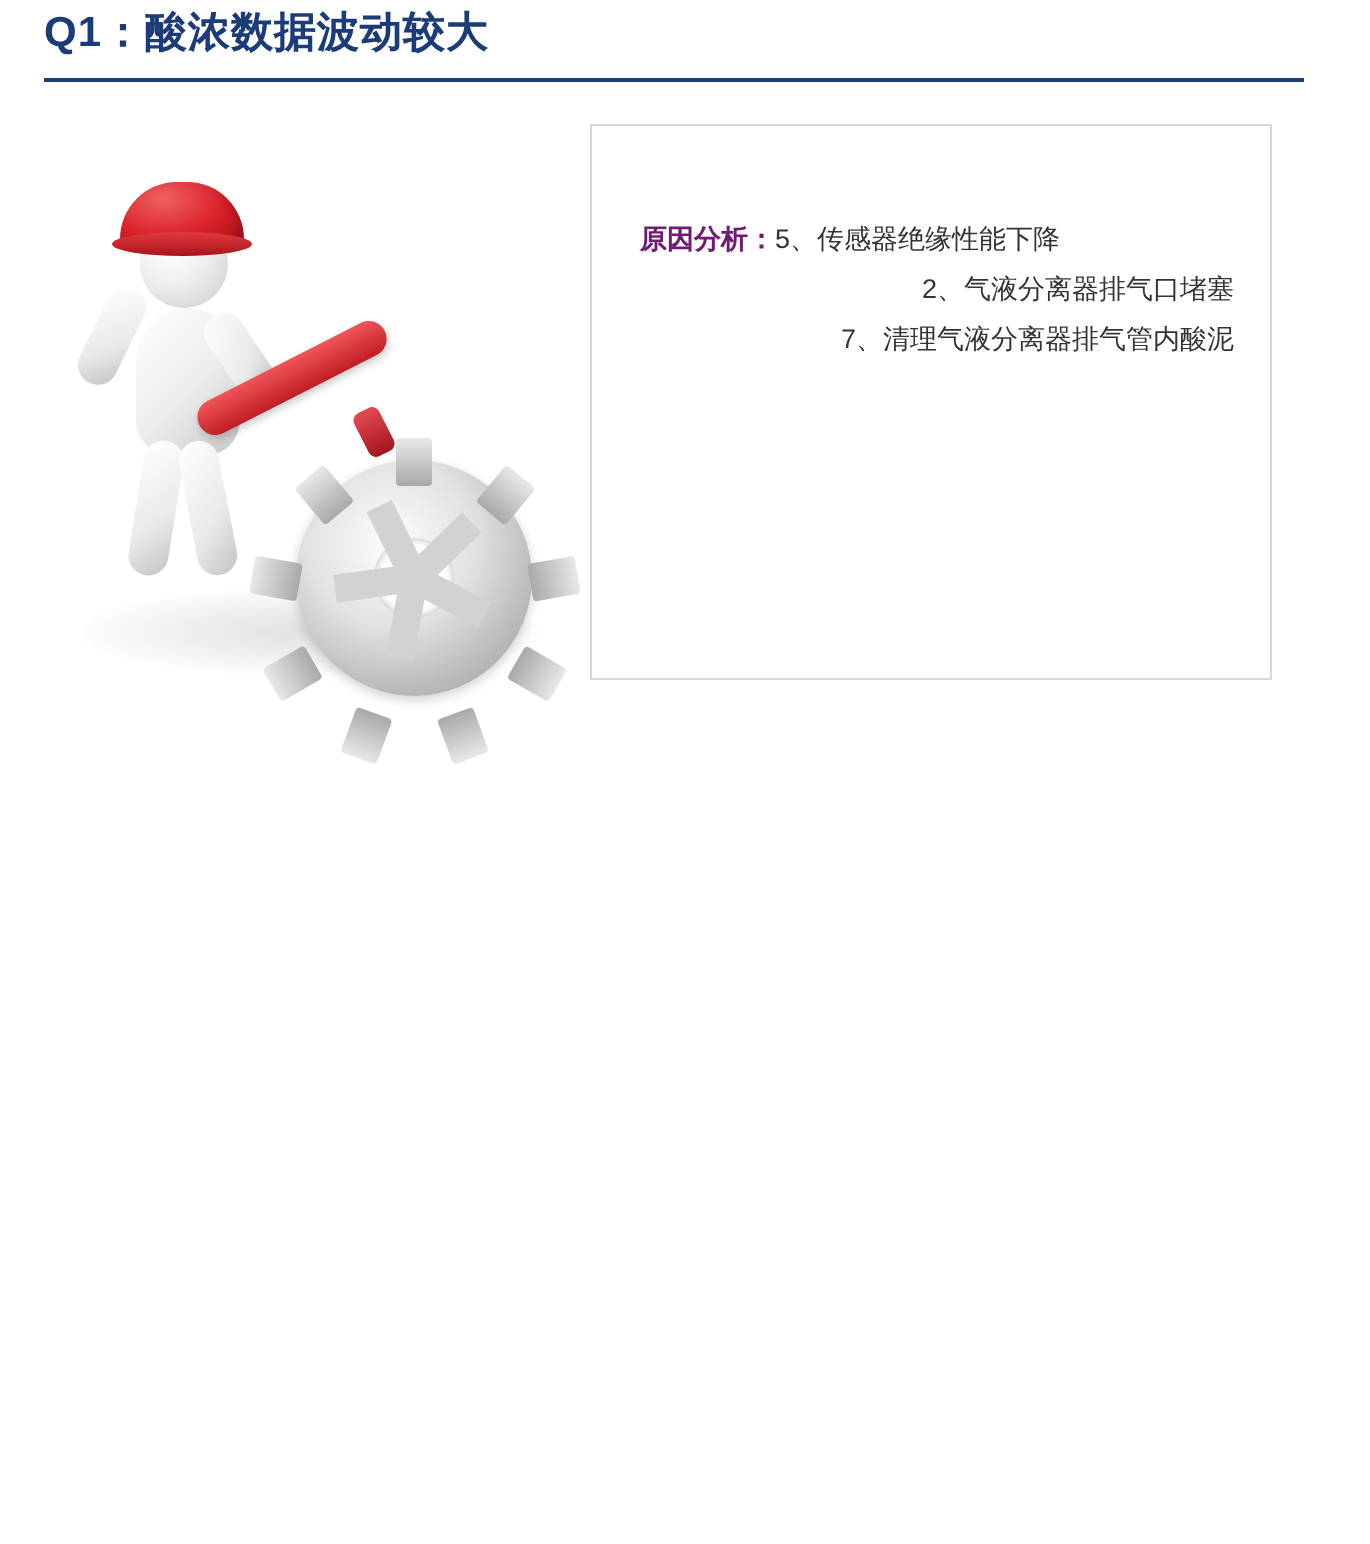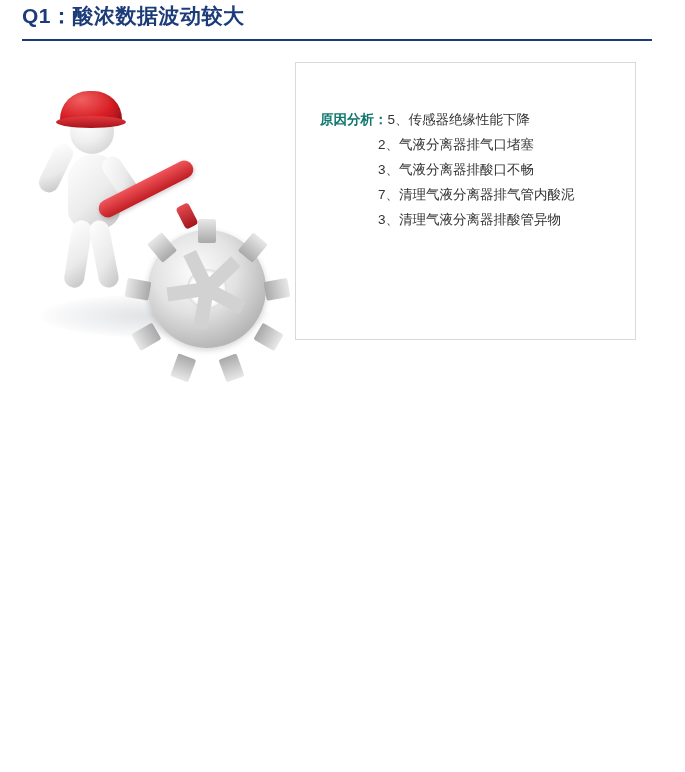--- a/index.html
+++ b/index.html
@@ -178,23 +178,23 @@
 
   .line {
     font-size: 13.5px;
     line-height: 25px;
     color: #333333;
     white-space: nowrap;
   }
   .line.wrap { white-space: normal; }
   .lbl {
     font-weight: bold;
-    color: #0f766e;
-  }
-  .indent1 { padding-left: 58px; }
+    color: #701a75;
+  }
+  .indent1 { padding-left: 58px; text-align: right; }
 </style>
 </head>
 <body>
 
 <div class="page">
 
   <div class="section s1">
 
     <div class="heading">
       <div class="heading-text">Q1：酸浓数据波动较大</div>
@@ -236,20 +236,18 @@
         <div class="pipe" style="left:66px; top:122px;"></div>
         <div class="pipe-cap" style="left:152px; top:146px;"></div>
       </div>
     </div>
 
     <div class="panel p1">
       <div class="line">
         <span class="lbl">原因分析：</span><span>5、传感器绝缘性能下降</span>
       </div>
       <div class="line indent1">2、气液分离器排气口堵塞</div>
-      <div class="line indent1">3、气液分离器排酸口不畅</div>
       <div class="line wrap indent1">7、清理气液分离器排气管内酸泥</div>
-      <div class="line indent1">3、清理气液分离器排酸管异物</div>
     </div>
   </div>
 
 
 </div>
 
 </body></html>

